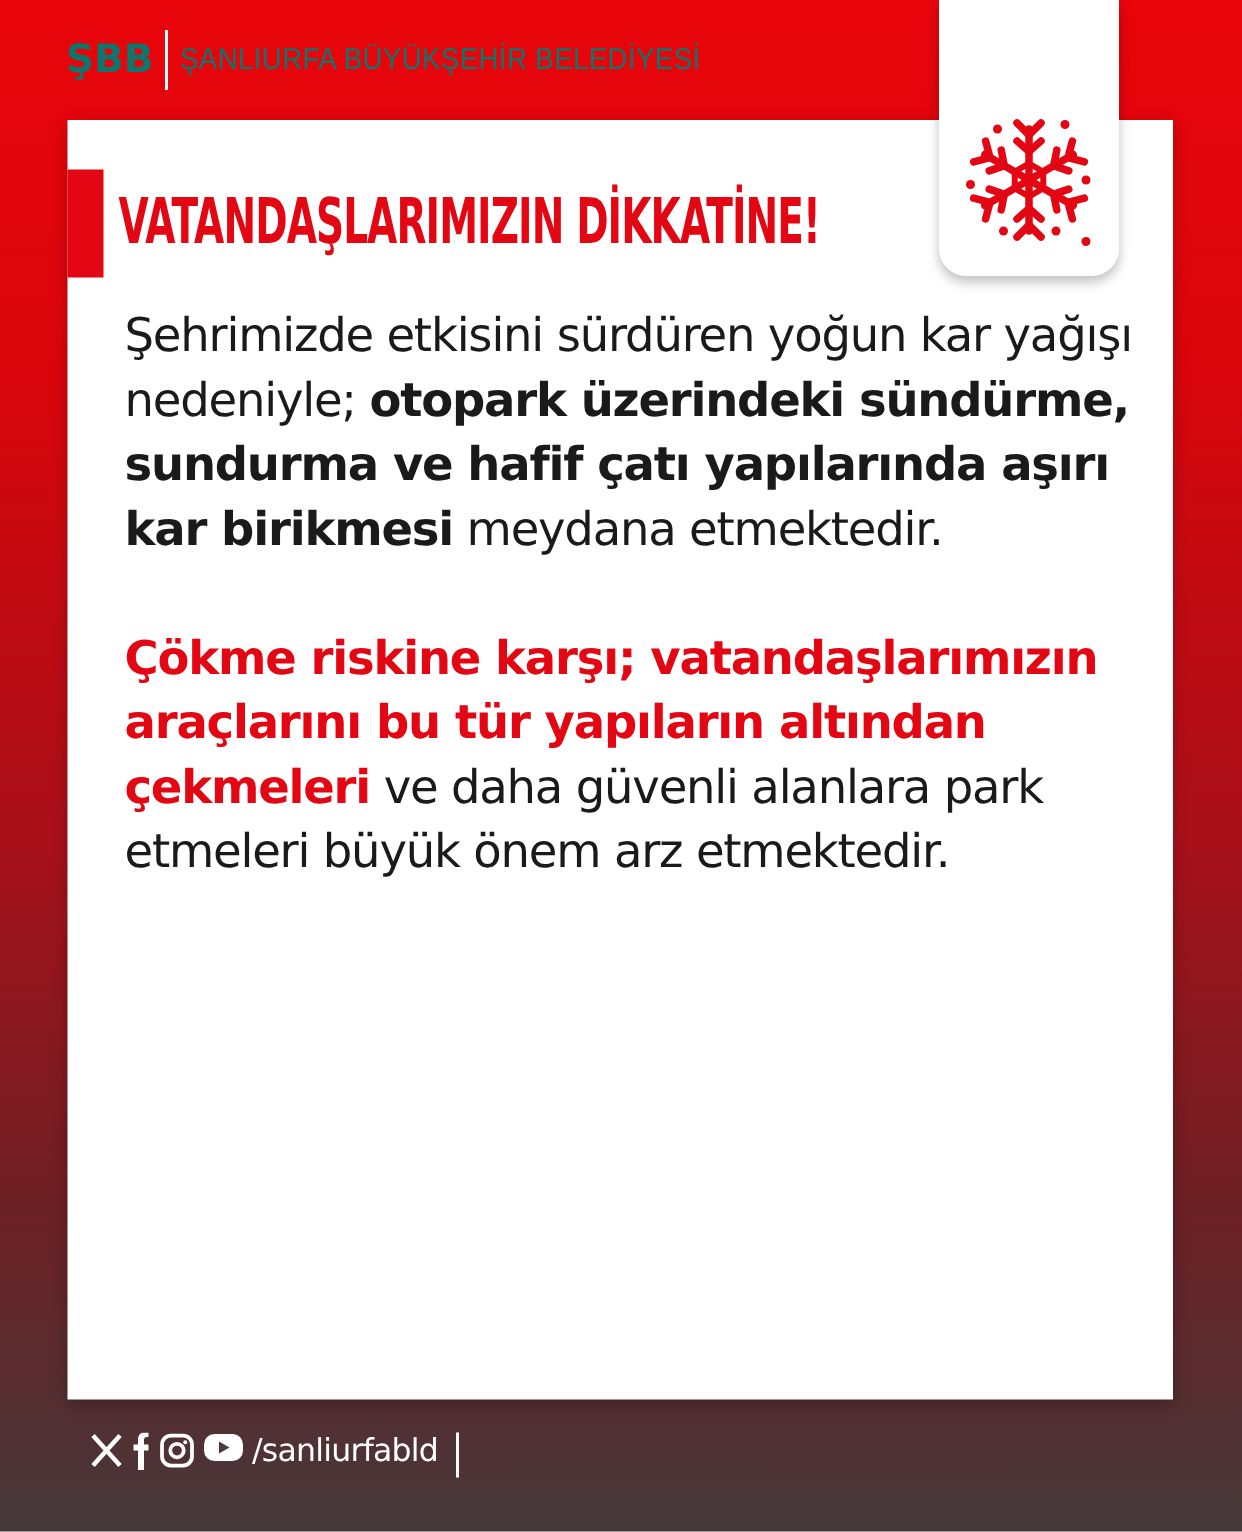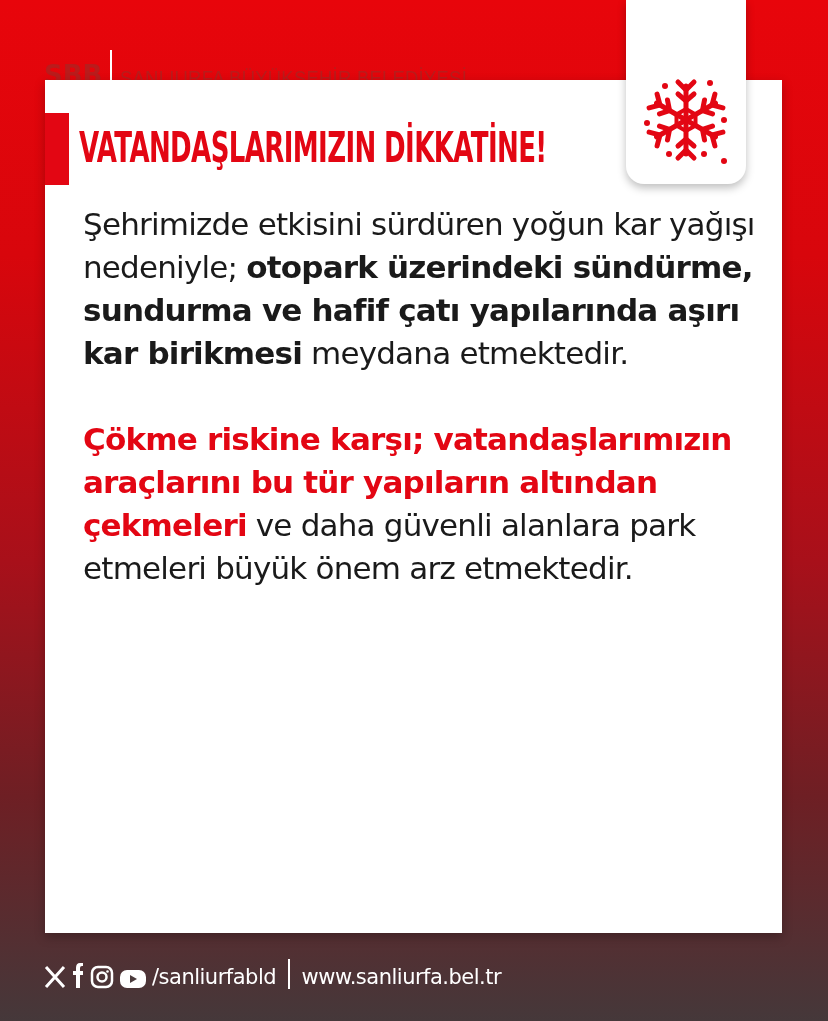--- a/index.html
+++ b/index.html
@@ -1,34 +1,34 @@
 <!DOCTYPE html>
 <html><head>
 <meta charset="utf-8">
 <style>
   html, body { margin: 0; padding: 0; }
   body {
     width: 828px; height: 1021px; overflow: hidden; position: relative;
     background: linear-gradient(180deg, #e8050b 0%, #d8060c 25%, #a8101a 55%, #6e1f24 78%, #45383a 100%);
     font-family: "Liberation Sans", sans-serif;
   }
-  .header { position: absolute; left: 44px; top: 18px; height: 44px; display: flex; align-items: flex-end; color: #b91c1c; margin-top: 28px; }
+  .header { position: absolute; left: 44px; top: 18px; height: 44px; display: flex; align-items: center; color: #0f766e; }
   .logo { font-family: "DejaVu Sans", sans-serif; font-weight: bold; font-size: 26px; letter-spacing: 0px; }
   .hdr-divider { width: 1.5px; height: 40px; background: #fff; margin: 0 8px 0 8px; }
   .org { font-size: 20px; letter-spacing: 0.3px; transform: scaleX(0.92); transform-origin: left center; white-space: nowrap; }
   .card { position: absolute; left: 45px; top: 80px; width: 737px; height: 853px; background: #fff; box-shadow: 0 4px 10px rgba(0,0,0,0.25); }
   .title-bar { position: absolute; left: 45px; top: 113px; width: 24px; height: 72px; background: #e30613; }
   .title { position: absolute; left: 79px; top: 110px; color: #e30613; font-family: "DejaVu Sans", sans-serif; font-weight: bold; font-size: 42px; letter-spacing: -1px; transform: scaleX(0.62); transform-origin: left top; white-space: nowrap; line-height: 76px; }
   .snow-tab { position: absolute; left: 626px; top: 0; width: 120px; height: 184px; background: #fff; border-radius: 0 0 18px 18px; box-shadow: 0 4px 8px rgba(0,0,0,0.25); }
   .snow-tab svg { position: absolute; left: 14px; top: 74px; }
   .body-text { position: absolute; left: 83px; top: 203px; width: 680px; font-size: 31px; line-height: 43px; color: #1a1a1a; font-family: "DejaVu Sans", sans-serif; letter-spacing: -0.8px; }
   .body-text p { margin: 0 0 43px 0; }
   .b { font-weight: bold; }
   .red { color: #e30613; font-weight: bold; }
-  .footer { position: absolute; left: 44px; top: 955px; height: 34px; display: flex; align-items: flex-end; color: #fff; }
+  .footer { position: absolute; left: 60px; top: 955px; height: 34px; display: flex; align-items: flex-start; color: #fff; }
   .footer svg { margin-right: 6px; }
   .handle { font-size: 21px; font-family: "DejaVu Sans", sans-serif; letter-spacing: -0.5px; }
   .ft-divider { width: 1.5px; height: 30px; background: #fff; margin: 0 12px; }
   .site { font-size: 21px; font-family: "DejaVu Sans", sans-serif; letter-spacing: -0.5px; }
 </style>
 </head>
 <body>
 
 <div class="header">
   <span class="logo">ŞBB</span>
@@ -83,14 +83,13 @@
       <rect x="2" y="2" width="20" height="20" rx="6" stroke="#fff" stroke-width="2.5" fill="none"></rect>
       <circle cx="12" cy="12" r="4.5" stroke="#fff" stroke-width="2.5" fill="none"></circle>
       <circle cx="17.5" cy="6.5" r="1.3" fill="#fff"></circle>
     </svg>
   <svg width="26" height="20" viewBox="0 0 26 20">
       <rect x="0" y="1" width="26" height="18" rx="7" fill="#fff"></rect>
       <path d="M10 6 L17 10 L10 14 Z" fill="#4a3a3c"></path>
     </svg>
   <span class="handle">/sanliurfabld</span>
   <span class="ft-divider"></span>
-  <span class="site">www.sanliurfa.bel.tr</span>
 </div>
 
 </body></html>

